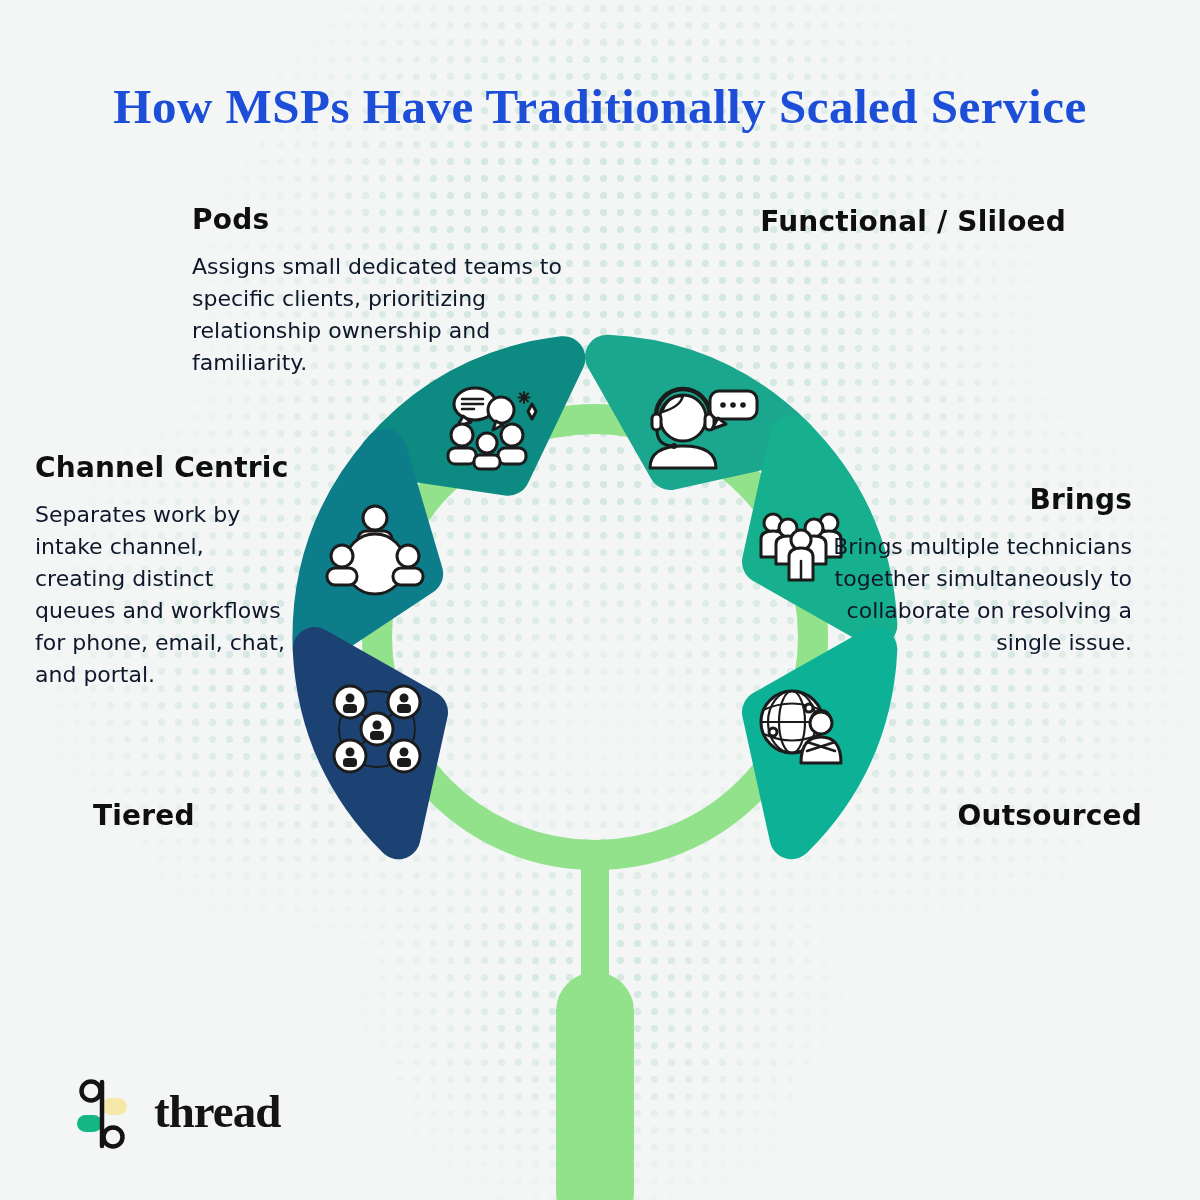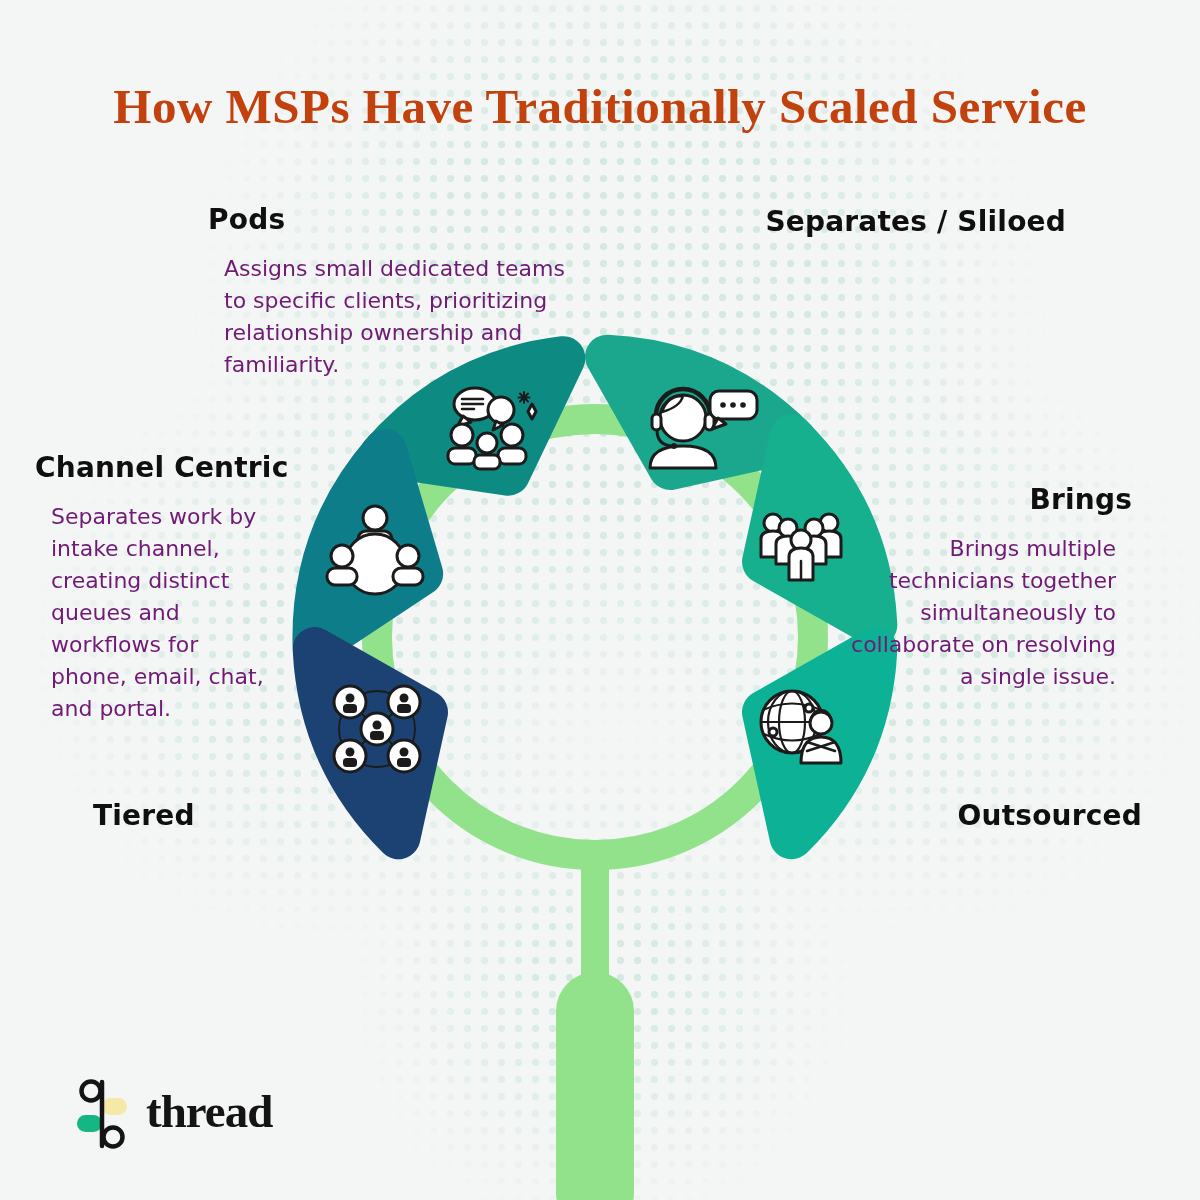--- a/index.html
+++ b/index.html
@@ -22,32 +22,32 @@
     mask-image:
       radial-gradient(circle 440px at 620px 310px, #000 45%, transparent 98%),
       radial-gradient(circle 310px at 320px 650px, #000 25%, transparent 95%),
       radial-gradient(circle 310px at 915px 640px, #000 25%, transparent 95%),
       radial-gradient(circle 270px at 600px 980px, #000 15%, transparent 95%);
   }
   .title{
     position:absolute;z-index:3;left:0;top:78px;width:1200px;
     text-align:center;
     font-family:"Liberation Serif", serif;
-    font-weight:700;font-size:49px;letter-spacing:.5px;color:#c2410c;
+    font-weight:700;font-size:49px;letter-spacing:.5px;color:#1d4ed8;
   }
   .diagram{position:absolute;left:0;top:0;z-index:2;}
   .wpath{fill:currentColor;stroke:currentColor;stroke-width:44;stroke-linejoin:round;stroke-linecap:round;}
   .ic{stroke:#1b1b1b;stroke-width:3;fill:#ffffff;stroke-linejoin:round;stroke-linecap:round;}
   .ic .ln{fill:none;}
   .ic .fl{fill:#1b1b1b;stroke:none;}
   .tb{position:absolute;z-index:3;}
   .tb h2{margin:0 0 14px 0;font-size:28px;line-height:1.25;font-weight:700;color:#0f0f0f;letter-spacing:.2px;}
-  .tb p{margin:16px;font-size:22px;line-height:32px;font-weight:400;color:#701a75;}
+  .tb p{margin:0;font-size:22px;line-height:32px;font-weight:400;color:#0f172a;}
   .tb.right{text-align:right;}
-  .brand{position:absolute;z-index:3;left:72px;top:1078px;display:flex;align-items:center;gap:12px;}
+  .brand{position:absolute;z-index:3;left:72px;top:1078px;display:flex;align-items:center;gap:20px;}
   .brand .word{
     font-family:"Liberation Serif", serif;font-weight:700;font-size:47px;
     letter-spacing:-1px;color:#141414;line-height:1;
     padding-bottom:6px;
   }
 </style>
 </head>
 <body>
 
 <div class="dots"></div>
@@ -164,27 +164,27 @@
     <path class="ln" d="M -36 -17 q 29 -13 58 0 M -38 -5 h 62 M -35 7 q 28 13 56 0" stroke-width="2.2"></path>
     <circle cx="10" cy="-19" r="4"></circle>
     <circle cx="-26" cy="5" r="4"></circle>
     <circle cx="22" cy="-4" r="11"></circle>
     <path class="ln" d="M 12 -8 q 2 -9 10 -9 q 8 0 10 9" stroke-width="2.2"></path>
     <path d="M 2 36 q 0 -26 20 -26 q 20 0 20 26 z"></path>
     <path class="ln" d="M 8 24 l 28 -9 M 36 24 l -28 -9" stroke-width="2.5"></path>
   </g>
 </svg>
 
-<div class="tb left" style="left:208px;top:202px;width:385px">
+<div class="tb left" style="left:192px;top:202px;width:385px">
   <h2>Pods</h2>
   <p>Assigns small dedicated teams to specific clients, prioritizing relationship ownership and familiarity.</p>
 </div>
 
 <div class="tb right" style="left:654px;top:204px;width:412px">
-  <h2>Separates / Sliloed</h2>
+  <h2>Functional / Sliloed</h2>
 </div>
 
 <div class="tb left" style="left:35px;top:450px;width:262px">
   <h2>Channel Centric</h2>
   <p>Separates work by intake channel, creating distinct queues and workflows for phone, email, chat, and portal.</p>
 </div>
 
 <div class="tb right" style="left:832px;top:482px;width:300px">
   <h2>Brings</h2>
   <p>Brings multiple technicians together simultaneously to collaborate on resolving a single issue.</p>

